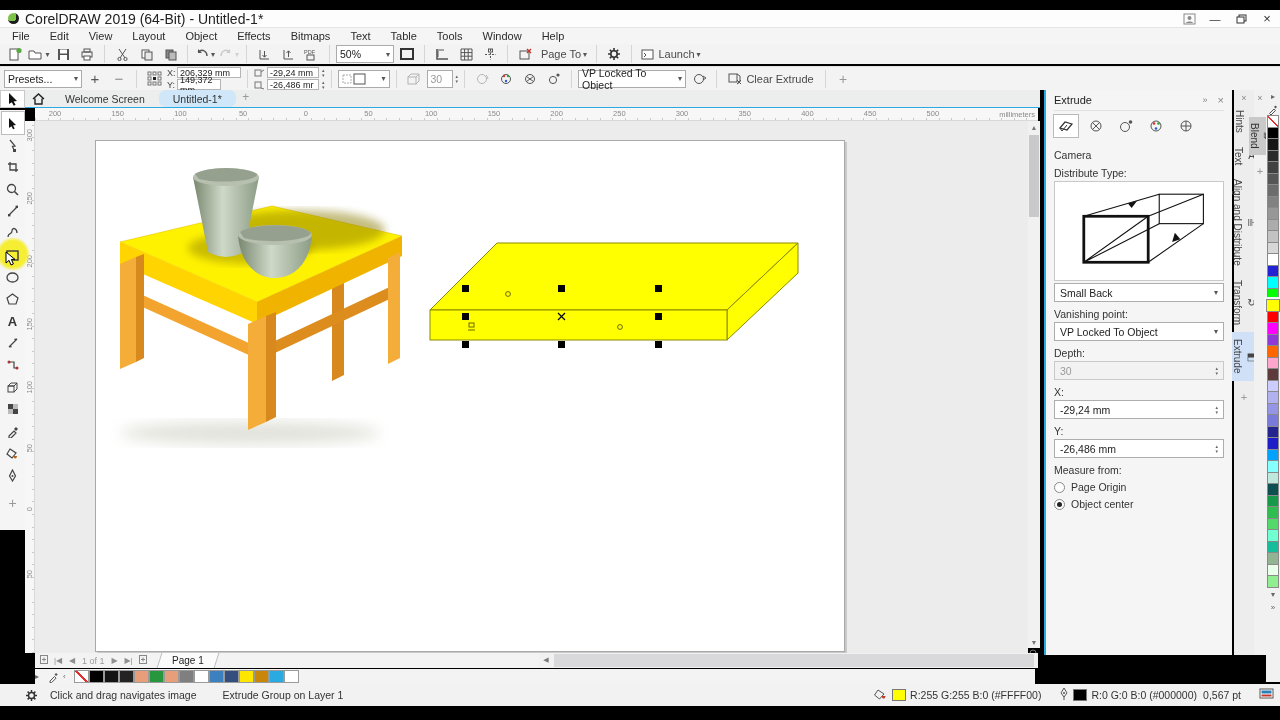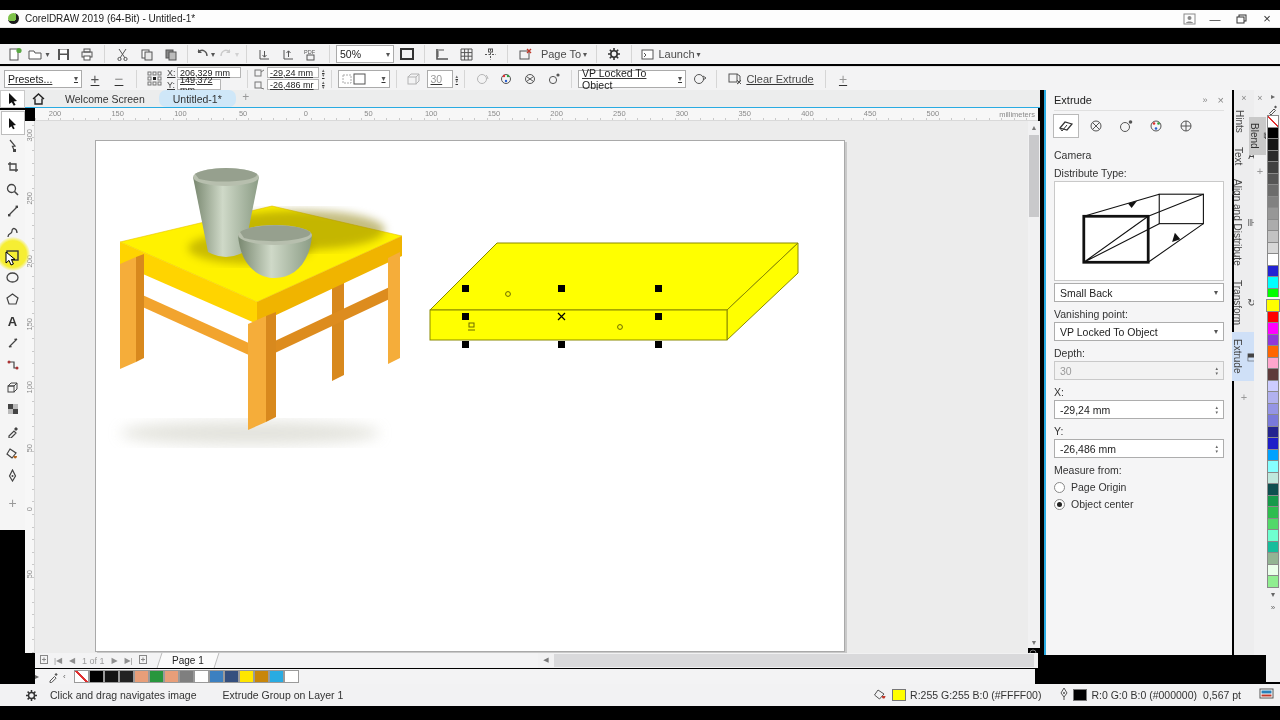--- a/index.html
+++ b/index.html
@@ -5,37 +5,37 @@
   * { margin:0; padding:0; box-sizing:border-box; }
   html,body { width:1280px; height:720px; overflow:hidden; background:#000; }
   body { font-family:"Liberation Sans", sans-serif; font-size:11px; color:#333; -webkit-font-smoothing:antialiased; }
   #screen { position:relative; width:1280px; height:720px; background:#000; }
 
   .black-strip { position:absolute; left:0; width:1280px; background:#000; }
 
   
   #titlebar { position:absolute; top:10px; left:0; width:1280px; height:18px; background:#fdfdfd; display:flex; align-items:center; border-bottom:1px solid #e4e4e4;}
   #app-logo { width:11px; height:11px; border-radius:50%; background:radial-gradient(circle at 35% 35%, #7ec24a 0 45%, #1c1c1c 46%); margin:0 6px 0 8px; }
-  #title-text { font-size:10px; color:#222; }
+  #title-text { font-size:14px; color:#222; }
   #win-controls { margin-left:auto; display:flex; align-items:center; height:18px; }
   .win-btn { width:26px; height:18px; display:flex; align-items:center; justify-content:center; color:#333; font-size:11px; }
   
   #menubar { position:absolute; top:28px; left:0; width:1280px; height:16px; background:#f5f5f5; display:flex; align-items:center; padding-left:2px; }
   .menu-item { padding:0 10px; height:16px; line-height:16px; font-size:11px; color:#2b2b2b; cursor:default; }
 
   
   .tb { position:absolute; left:0; width:1280px; background:#f3f3f4; display:flex; align-items:center; }
   .icon-btn { height:20px; min-width:22px; display:flex; align-items:center; justify-content:center; color:#4a4a4a; }
   .icon-btn svg { display:block; }
   .sep { width:1px; height:18px; background:#d6d6d6; margin:0 4px; }
   .dd-arrow { font-size:8px; color:#555; margin-left:2px; }
   .combo { background:#fff; border:1px solid #ababab; height:18px; display:flex; align-items:center; padding:0 3px; font-size:10.5px; color:#222; }
   .spin { display:flex; flex-direction:column; justify-content:center; font-size:5px; color:#666; line-height:5px; margin-left:1px; }
   #toolbar-std { top:44px; height:20px; padding-left:4px; gap:2px; }
-  #propbar { top:66px; height:24px; padding-left:4px; gap:2px; border-top:1px solid #e2e2e2;text-decoration:underline; }
+  #propbar { top:66px; height:24px; padding-left:4px; gap:2px; border-top:1px solid #e2e2e2; }
   .stack2 { display:flex; flex-direction:column; gap:1px; }
   .stack2 .row { display:flex; align-items:center; gap:2px; height:11px; }
   .mini-label { font-size:9px; color:#444; width:8px; text-align:right;}
   .mini-input { background:#fff; border:1px solid #b5b5b5; font-size:9px; height:11px; display:flex; align-items:center; padding:0 2px; color:#222;}
 
   
   #doctabs { position:absolute; top:90px; left:0; width:1040px; height:18px; background:#eceded; display:flex; align-items:flex-start; border-bottom:1px solid #29abe2; }
   #pick-corner { width:25px; height:18px; background:#fff; border:1px solid #c9c9c9; display:flex; align-items:center; justify-content:center; }
   .doctab { height:17px; padding:0 14px; display:flex; align-items:center; font-size:10.5px; color:#333; }
   .doctab.active { background:#cfe7f8;border-radius:7px; }
@@ -145,20 +145,34 @@
       <div class="win-btn">
         <svg width="11" height="10" viewBox="0 0 11 10">
             <rect x="3" y="1" width="7" height="6" fill="none" stroke="#333"></rect>
             <rect x="1" y="3" width="7" height="6" fill="#fdfdfd" stroke="#333"></rect>
           </svg>
       </div>
       <div class="win-btn" style="font-size:13px;">×</div>
     </div>
   </div>
 
+  <div id="menubar">
+      <div class="menu-item">File</div>
+      <div class="menu-item">Edit</div>
+      <div class="menu-item">View</div>
+      <div class="menu-item">Layout</div>
+      <div class="menu-item">Object</div>
+      <div class="menu-item">Effects</div>
+      <div class="menu-item">Bitmaps</div>
+      <div class="menu-item">Text</div>
+      <div class="menu-item">Table</div>
+      <div class="menu-item">Tools</div>
+      <div class="menu-item">Window</div>
+      <div class="menu-item">Help</div>
+    </div>
 
   <div class="tb" id="toolbar-std">
     <div class="icon-btn">
         <svg width="14" height="14" viewBox="0 0 14 14">
           <rect x="2" y="2" width="8" height="11" fill="#fff" stroke="#555"></rect>
           <circle cx="11" cy="3.5" r="2.6" fill="#59a843"></circle>
         </svg>
       </div>
     <div class="icon-btn">
         <svg width="15" height="13" viewBox="0 0 15 13">

